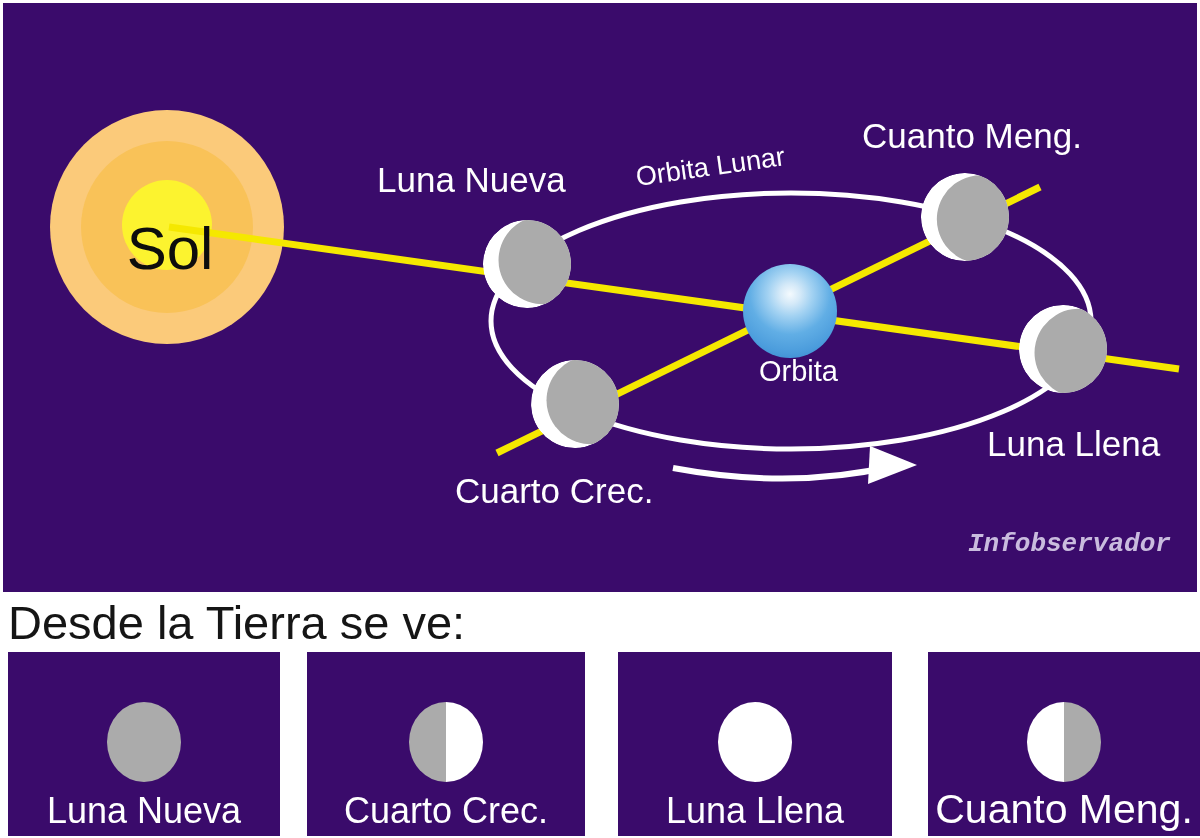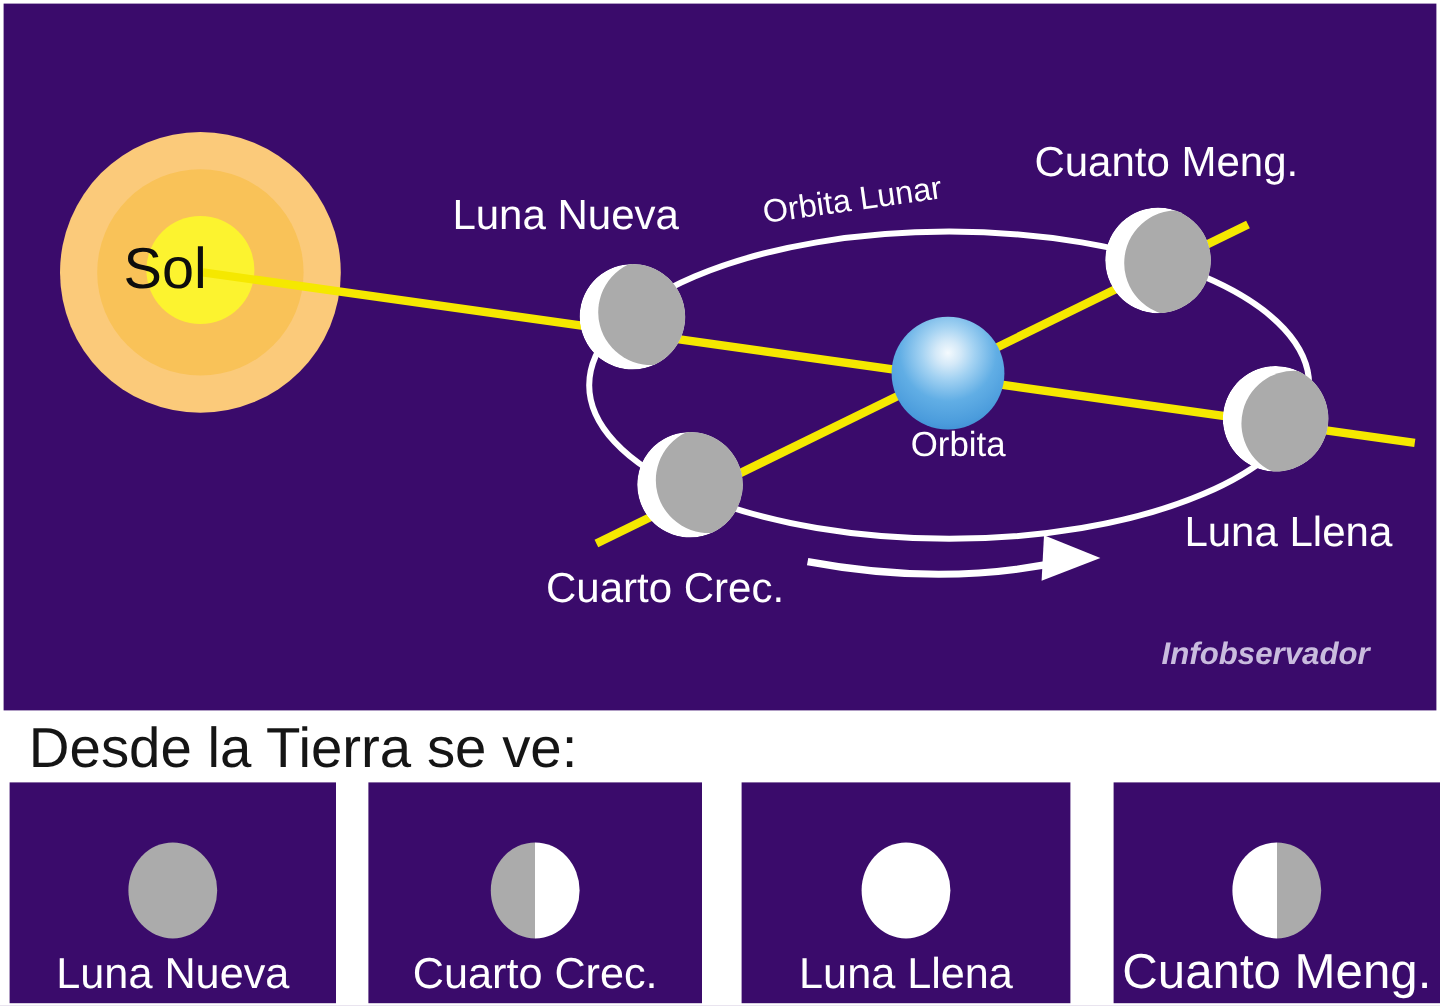--- a/index.html
+++ b/index.html
@@ -10,35 +10,35 @@
   
   .scene {
     position:absolute; left:3px; top:3px; width:1194px; height:589px;
     background:#3A0B6B;
   }
   .scene svg { position:absolute; left:0; top:0; }
   .lbl {
     position:absolute; color:#ffffff; white-space:nowrap;
     font-family:"Liberation Sans", sans-serif; line-height:1;
   }
-  .lbl-sol     { left:100px; top:198px; width:134px; text-align:left; font-size:48px; color:#0d0d0d; }
+  .lbl-sol     { left:100px; top:216px; width:134px; text-align:center; font-size:60px; color:#0d0d0d; }
   .lbl-nueva   { left:374px; top:159px; font-size:35px; }
   .lbl-meng    { left:859px; top:115px; font-size:35px; }
   .lbl-orbita  { left:633px; top:161px; font-size:27px; transform:rotate(-8deg); transform-origin:left center; }
   .lbl-tierra  { left:756px; top:354px; font-size:29px; }
   .lbl-llena   { left:984px; top:423px; font-size:35px; }
   .lbl-crec    { left:452px; top:470px; font-size:35px; }
   .lbl-watermark {
-    left:965px; top:528px; font-family:Liberation Sans, sans-serif;
+    left:965px; top:528px; font-family:Liberation Mono, monospace;
     font-style:italic; font-weight:700; font-size:26px; color:#C9BCDE;
   }
   
   .heading {
     position:absolute; left:8px; top:592px; height:60px; display:flex; align-items:center;
-    color:#151515; font-size:47px; line-height:1; white-space:nowrap;margin-left:16px;
+    color:#151515; font-size:47px; line-height:1; white-space:nowrap;
   }
   .panel { position:absolute; top:652px; height:184px; background:#3A0B6B; }
   .panel-1 { left:8px;   width:272px; }
   .panel-2 { left:307px; width:278px; }
   .panel-3 { left:618px; width:274px; }
   .panel-4 { left:928px; width:272px; }
   .panel-moon {
     position:absolute; left:50%; top:50px; transform:translateX(-50%);
     width:74px; height:80px; border-radius:50%;
   }

